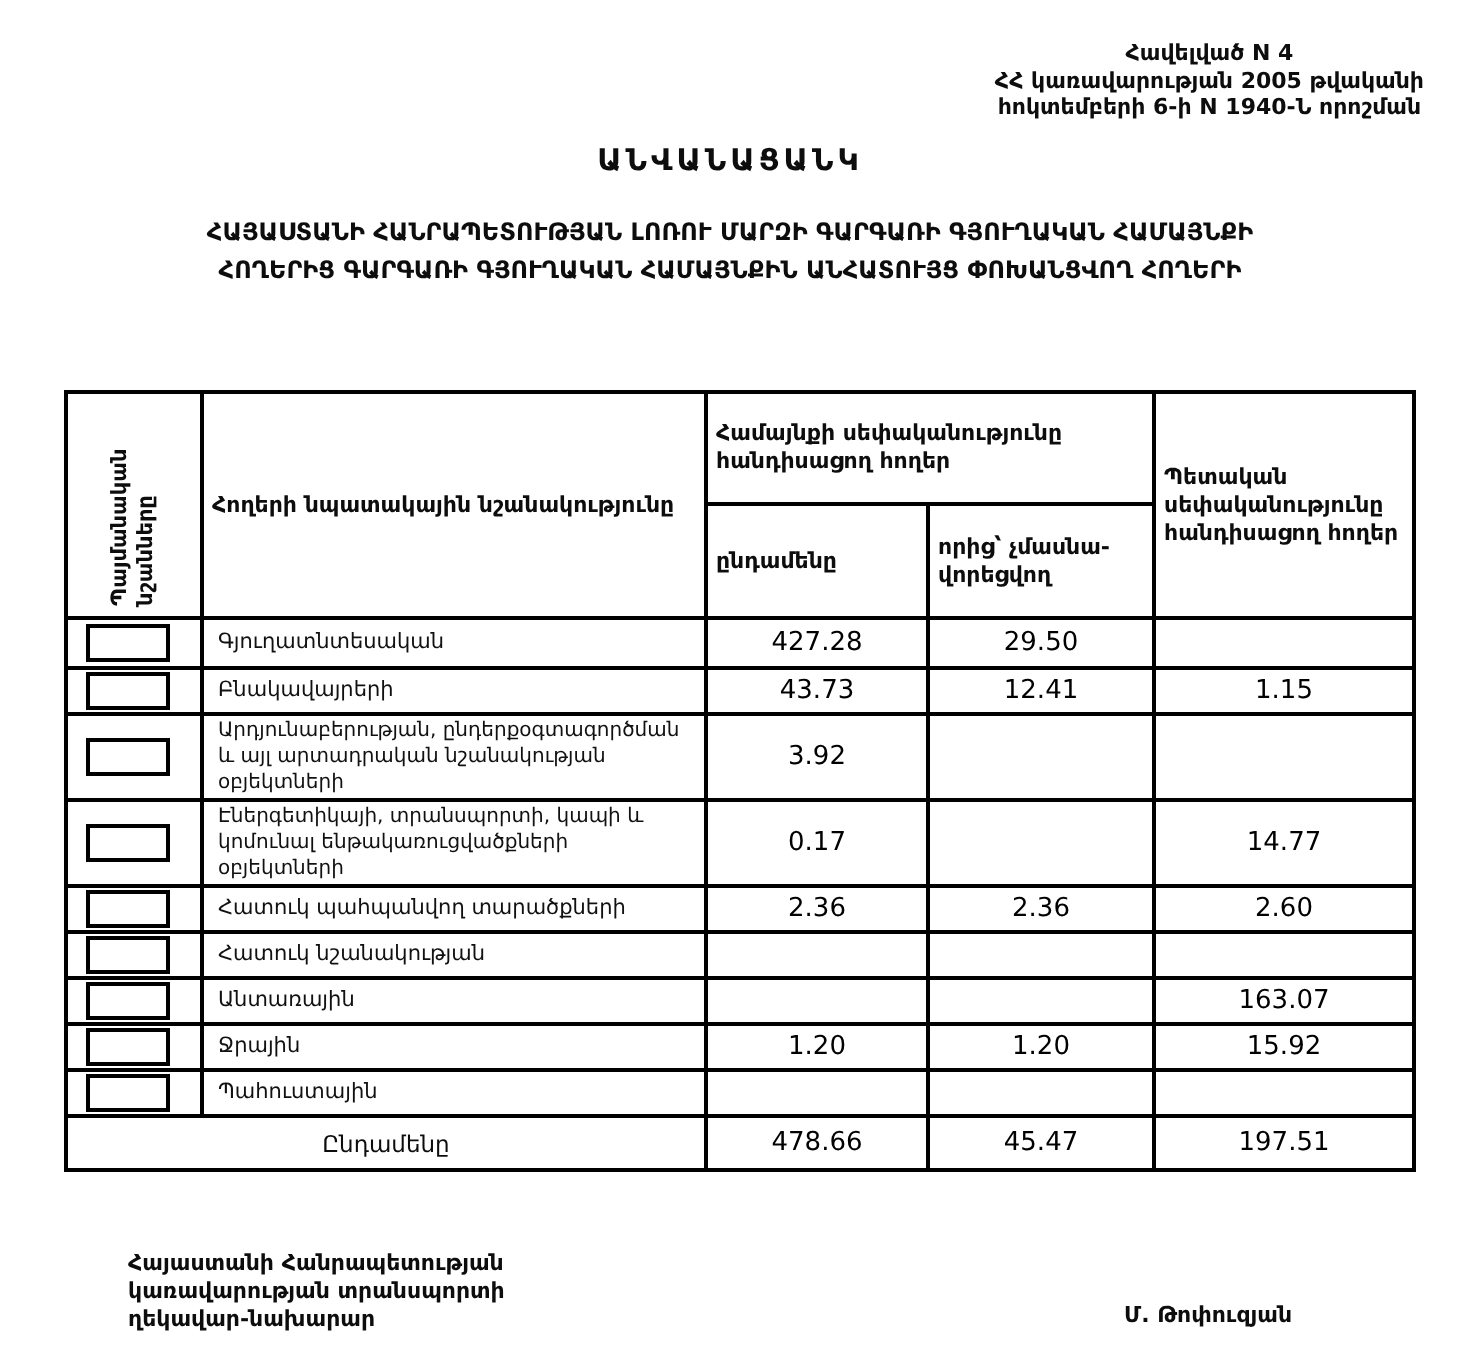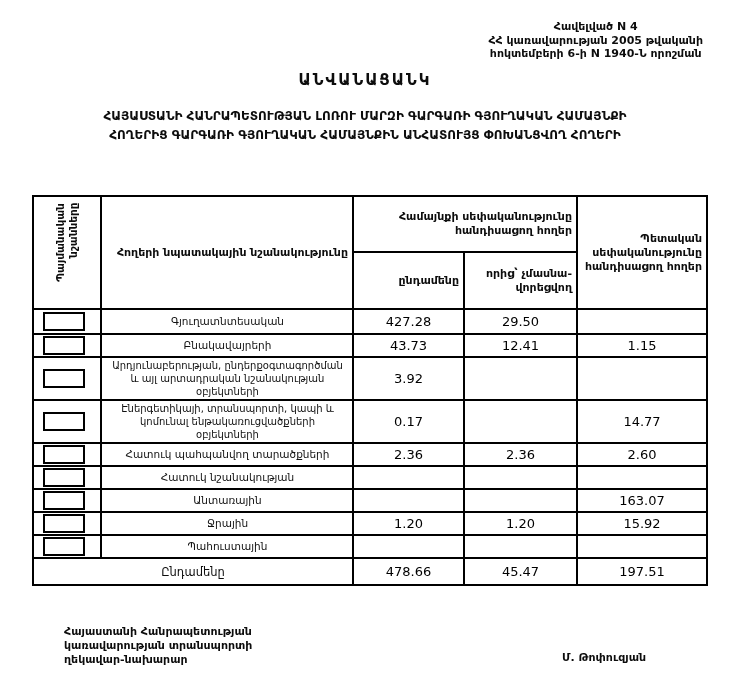--- a/index.html
+++ b/index.html
@@ -6,21 +6,21 @@
   .page{
     position:relative;
     width:730px;height:684px;
     background:#ffffff;
     font-family:"DejaVu Sans",sans-serif;
     color:#0d0d0d;
     overflow:hidden;
   }
   
   .annex{
-    position:absolute;top:20px;right:27px;
+    position:absolute;top:20px;right:18px;
     text-align:center;
     font-size:11px;font-weight:700;line-height:13.5px;
   }
   
   .doc-title{
     position:absolute;top:71px;left:0;width:100%;
     text-align:center;
     font-size:15px;font-weight:700;letter-spacing:2px;
   }
   
@@ -35,21 +35,21 @@
     border-collapse:collapse;
     table-layout:fixed;
     width:674px;
   }
   .doc-table th,.doc-table td{
     border:2px solid #000;
     padding:1px 4px;
     overflow:hidden;
   }
   .doc-table th{
-    font-size:11px;font-weight:700;text-align:right;vertical-align:middle;
+    font-size:11px;font-weight:700;text-align:left;vertical-align:middle;
     line-height:14px;
     margin-left:48px;
   }
   th.v-head{vertical-align:middle;}
   .v-text{
     writing-mode:vertical-rl;
     transform:rotate(180deg);
     white-space:pre-line;
     font-size:10.5px;font-weight:700;line-height:13px;
     margin:0 auto;
@@ -58,21 +58,21 @@
   }
   td.sym{vertical-align:middle;}
   .legend-box{
     width:38px;height:15px;
     border:2px solid #000;
     margin-left:5px;
     background:#fff;
   }
   td.label{
     font-size:10.5px;line-height:13px;
-    text-align:center;vertical-align:middle;
+    text-align:left;vertical-align:middle;
     padding-left:7px;padding-right:6px;
     color:#111;
   }
   td.num{
     font-size:13px;text-align:center;vertical-align:middle;
     color:#000;
   }
   tr.total-row td{font-weight:400;}
   td.total-label{
     font-size:11.5px;text-align:center;vertical-align:middle;

